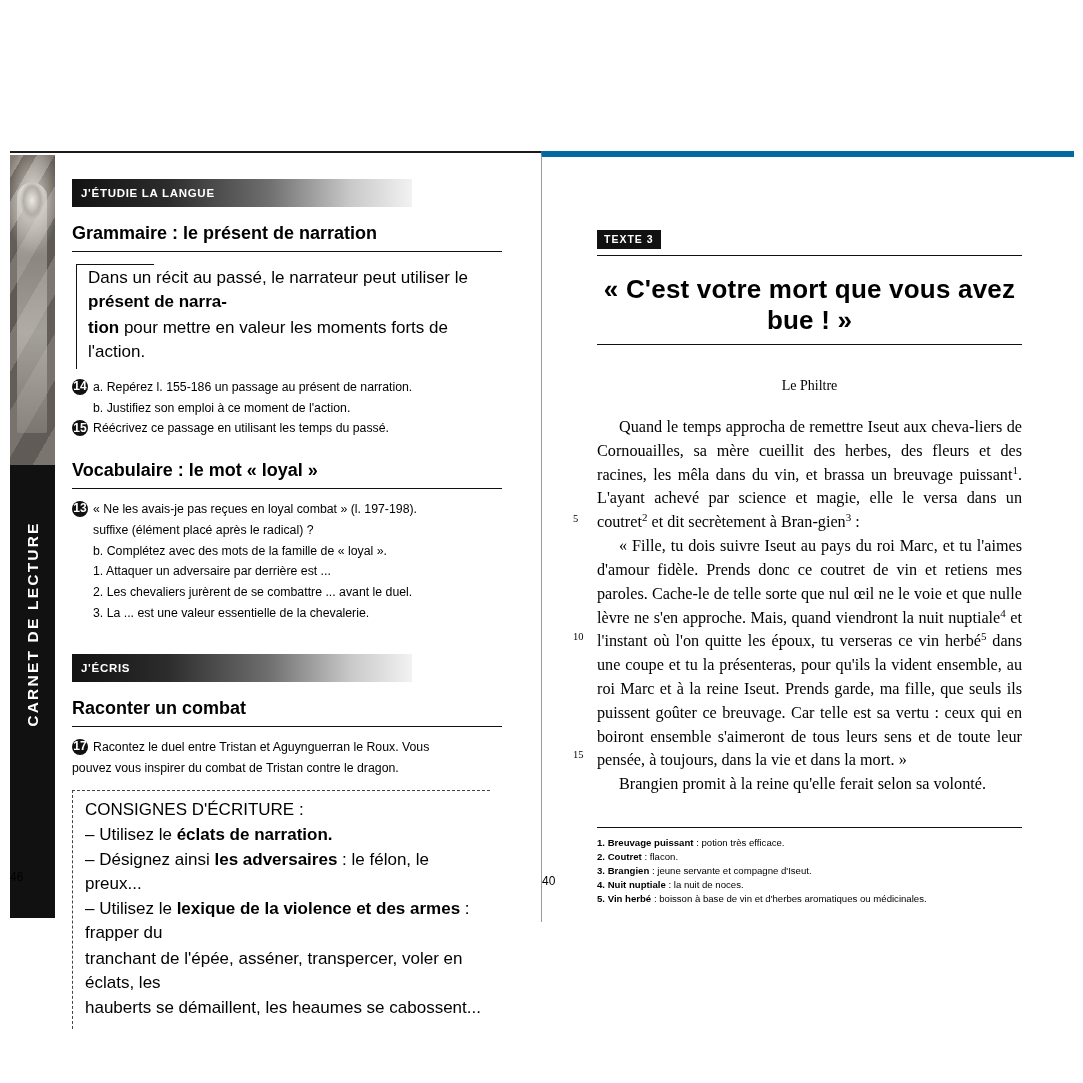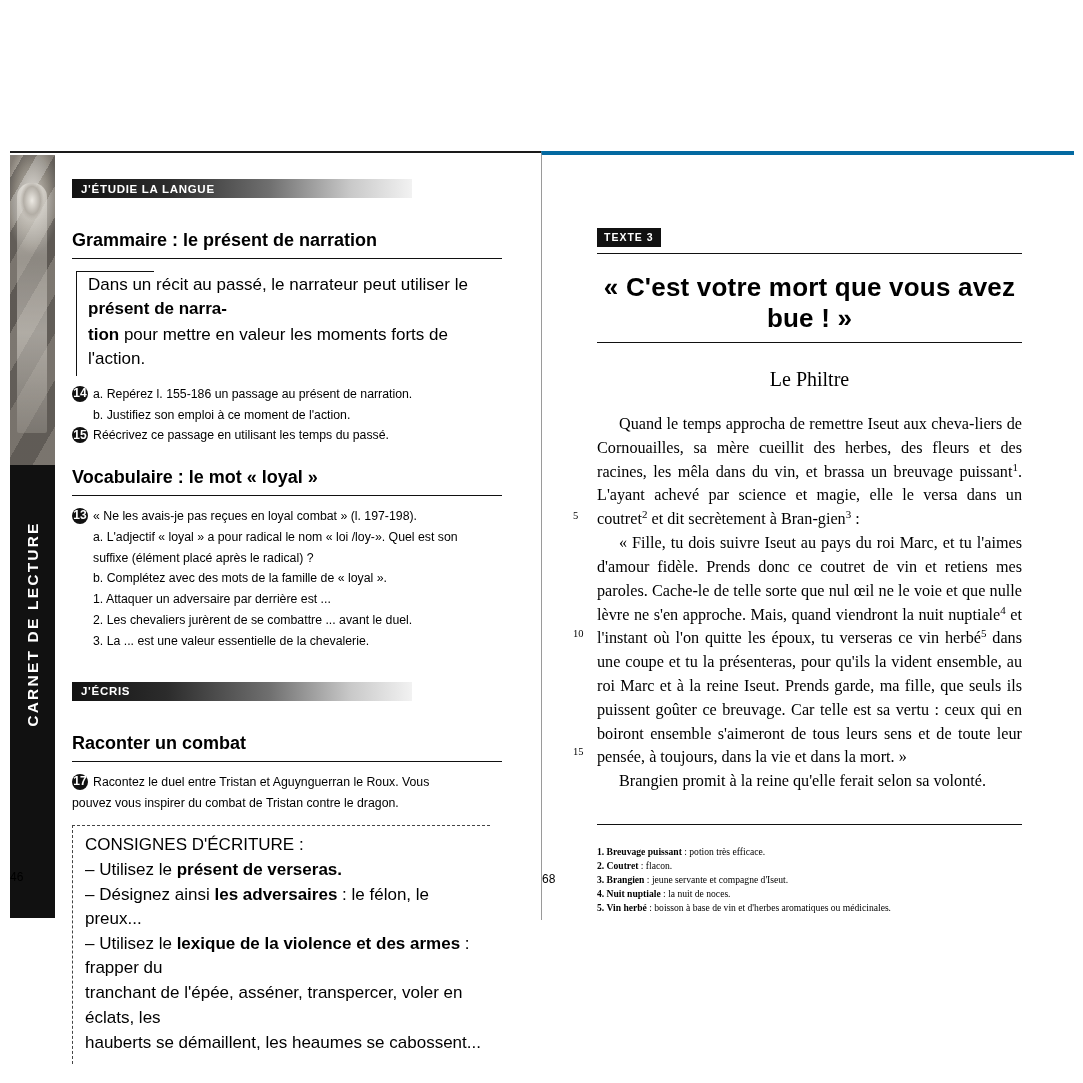--- a/index.html
+++ b/index.html
@@ -101,26 +101,26 @@
     top: 26px;
     width: 440px;
   }
   .q-title {
     font-size: 13.5px;
     font-weight: 700;
     letter-spacing: 0.6px;
     margin: 0 0 18px 0;
   }
   .band {
-    height: 19px;
+    height: 28px;
     background: linear-gradient(90deg, #121212 0%, #2c2c2c 28%, #6f6f6f 58%, #c9c9c9 82%, #f2f2f2 100%);
     display: flex;
     align-items: center;
     width: 340px;
-    margin-bottom: 32px;
+    margin-bottom: 16px;
   }
   .band-label {
     color: #fff;
     font-size: 11.5px;
     font-weight: 700;
     letter-spacing: 0.7px;
     padding-left: 9px;
   }
   .sec-head {
     font-size: 18px;
@@ -209,21 +209,21 @@
   }
 
   
   .page-right {
     position: absolute;
     left: 541px;
     top: 0;
     width: 532px;
     height: 765px;
     background: #fff;
-    border-top: 4px solid #0369a1;
+    border-top: 6px solid #0369a1;
     border-left: 1px solid #9a9a9a;
   }
   .rp-content {
     position: absolute;
     left: 55px;
     top: 72px;
     width: 425px;
     font-family: "Liberation Serif", serif;
   }
   .texte-tag {
@@ -251,46 +251,46 @@
     letter-spacing: 0.2px;
   }
   .title-rule {
     border: none;
     border-top: 1px solid #111;
     margin: 8px 0 0 0;
     width: 425px;
   }
   .r-sub {
     font-family: "Liberation Serif", serif;
-    font-size: 20px;
+    font-size: 14px;
     text-align: center;
-    margin: 25px 0 22px 0;
+    margin: 33px 0 22px 0;
   }
   .body-text {
     font-size: 16.2px;
     line-height: 1.47;
     text-align: justify;
     position: relative;
   }
   .body-text p {
     margin: 0;
     text-indent: 22px;
   }
   .lineno {
     position: absolute;
     left: -24px;
     font-size: 10.5px;
     font-family: "Liberation Serif", serif;
   }
   .notes {
     margin-top: 30px;
     border-top: 1px solid #111;
-    padding-top: 20px;
+    padding-top: 8px;
     width: 425px;
-    font-family: Liberation Serif, serif;
+    font-family: Liberation Sans, sans-serif;
   }
   .note-line {
     font-size: 9.6px;
     line-height: 1.45;
     margin: 0;
   }
   .note-line .nb { font-weight: 700; }
   sup { font-size: 0.68em; vertical-align: super; line-height: 0; }
 </style>
 </head>
@@ -329,21 +329,20 @@
       <p class="qline hang">b. Justifiez son emploi à ce moment de l'action.</p>
       <p class="qline"><span class="qnum">15</span><span>Réécrivez ce passage en utilisant les temps du passé.</span></p>
 
       <div class="spacer-18"></div>
 
       <p class="sec-head">Vocabulaire : le mot « loyal »</p>
       <hr class="rule">
 
       <p class="qline"><span class="qnum">13</span><span class="i">« Ne les avais-je pas reçues en loyal combat »</span><span> (l. 197-198).</span></p>
       <div class="indent-list">
-        <p class="qline hang">a. L'adjectif « loyal » a pour radical le nom « loi /loy-». Quel est son</p>
         <p class="qline hang">suffixe (élément placé après le radical) ?</p>
         <p class="qline hang">b. Complétez avec des mots de la famille de « loyal ».</p>
         <p class="qline hang">1. Attaquer un adversaire par derrière est ...</p>
         <p class="qline hang">2. Les chevaliers jurèrent de se combattre ... avant le duel.</p>
         <p class="qline hang">3. La ... est une valeur essentielle de la chevalerie.</p>
       </div>
 
       <div class="spacer-18"></div>
       <div class="spacer-10"></div>
 
@@ -352,21 +351,21 @@
       </div>
 
       <p class="sec-head">Raconter un combat</p>
       <hr class="rule">
 
       <p class="qline"><span class="qnum">17</span><span>Racontez le duel entre Tristan et Aguynguerran le Roux. Vous</span></p>
       <p class="qline">pouvez vous inspirer du combat de Tristan contre le dragon.</p>
 
       <div class="dashed-box">
         <p class="txt">CONSIGNES D'ÉCRITURE :</p>
-        <p class="txt"><span>– Utilisez le </span><span class="b">présent de verseras.</span></p>
+        <p class="txt"><span>– Utilisez le </span><span class="b">éclats de narration.</span></p>
         <p class="txt"><span>– Désignez ainsi </span><span class="b">les adversaires</span><span> : le félon, le preux...</span></p>
         <p class="txt"><span>– Utilisez le </span><span class="b">lexique de la violence et des armes</span><span> : frapper du</span></p>
         <p class="txt">tranchant de l'épée, asséner, transpercer, voler en éclats, les</p>
         <p class="txt">hauberts se démaillent, les heaumes se cabossent...</p>
       </div>
 
     </div>
 
     <div class="folio">46</div>
   </div>
@@ -397,16 +396,16 @@
       <div class="notes">
         <p class="note-line"><span class="nb">1. Breuvage puissant</span><span> : potion très efficace.</span></p>
         <p class="note-line"><span class="nb">2. Coutret</span><span> : flacon.</span></p>
         <p class="note-line"><span class="nb">3. Brangien</span><span> : jeune servante et compagne d'Iseut.</span></p>
         <p class="note-line"><span class="nb">4. Nuit nuptiale</span><span> : la nuit de noces.</span></p>
         <p class="note-line"><span class="nb">5. Vin herbé</span><span> : boisson à base de vin et d'herbes aromatiques ou médicinales.</span></p>
       </div>
 
     </div>
 
-    <div class="folio">68</div>
+    <div class="folio">40</div>
   </div>
 
 </div>
 
 </body></html>

